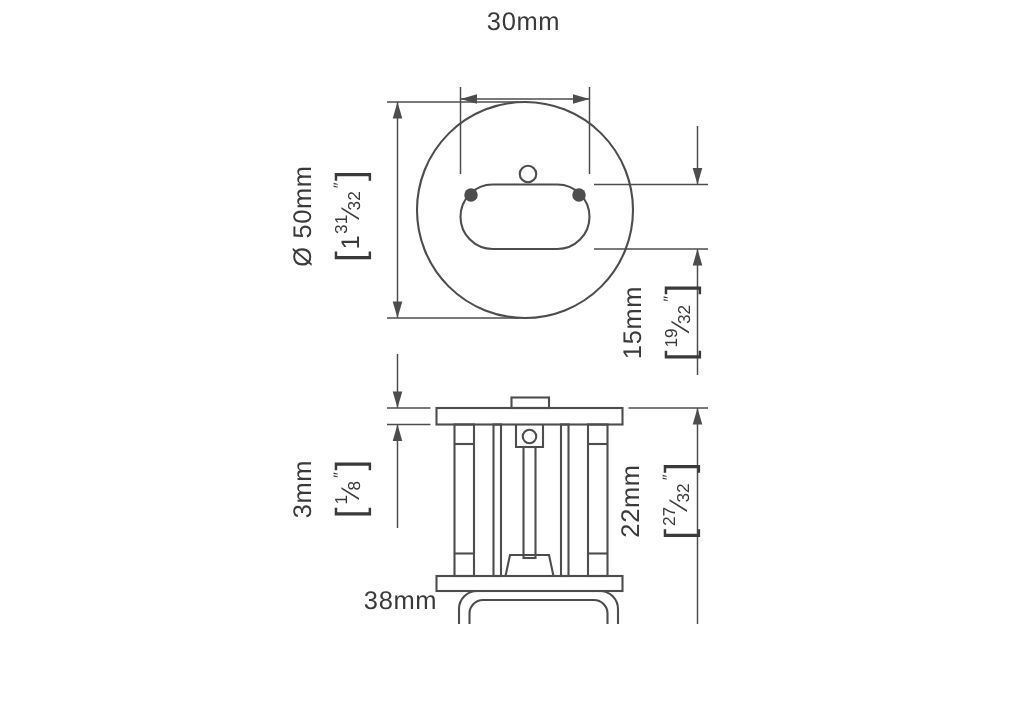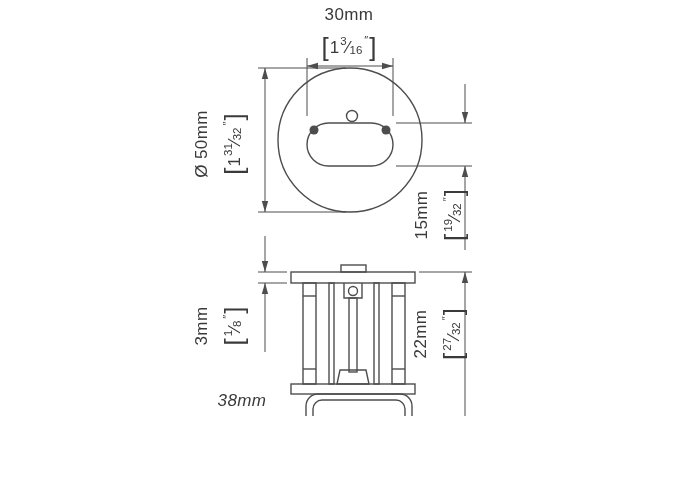--- a/index.html
+++ b/index.html
@@ -103,21 +103,20 @@
       <line class="dim" x1="306" y1="441" x2="306" y2="466"></line>
       <line class="dim" x1="412" y1="441" x2="412" y2="466"></line>
       <line class="dim" x1="306" y1="458" x2="412" y2="458"></line>
       <path class="arrow" d="M306,458 L317,454.8 L317,461.2 Z"></path>
       <path class="arrow" d="M412,458 L401,454.8 L401,461.2 Z"></path>
     </g>
   </svg>
 
   <div class="dim-label" style="left:294px;top:4px;width:110px;">
     <div class="metric">30mm</div>
-    <div class="imperial"><span class="br">[</span><span class="whole">1</span><span class="num">3</span><span class="fs">⁄</span><span class="den">16</span><span class="in">″</span><span class="br">]</span></div>
   </div>
 
   <div class="dim-label rot" style="left:171px;top:114px;width:100px;">
     <div class="metric">Ø 50mm</div>
     <div class="imperial"><span class="br">[</span><span class="whole">1</span><span class="num">31</span><span class="fs">⁄</span><span class="den">32</span><span class="in">″</span><span class="br">]</span></div>
   </div>
 
   <div class="dim-label rot" style="left:401px;top:185px;width:80px;">
     <div class="metric">15mm</div>
     <div class="imperial"><span class="br">[</span><span class="whole"></span><span class="num">19</span><span class="fs">⁄</span><span class="den">32</span><span class="in">″</span><span class="br">]</span></div>
@@ -126,17 +125,17 @@
   <div class="dim-label rot" style="left:186px;top:296px;width:70px;">
     <div class="metric">3mm</div>
     <div class="imperial"><span class="br">[</span><span class="whole"></span><span class="num">1</span><span class="fs">⁄</span><span class="den">8</span><span class="in">″</span><span class="br">]</span></div>
   </div>
 
   <div class="dim-label rot" style="left:400px;top:304px;width:80px;">
     <div class="metric">22mm</div>
     <div class="imperial"><span class="br">[</span><span class="whole"></span><span class="num">27</span><span class="fs">⁄</span><span class="den">32</span><span class="in">″</span><span class="br">]</span></div>
   </div>
 
-  <div class="dim-label" style="left:187px;top:390px;width:110px;font-style:italic;">
+  <div class="dim-label" style="left:212px;top:390px;width:110px;">
     <div class="metric">38mm</div>
   </div>
 
 </div>
 
 </body></html>

